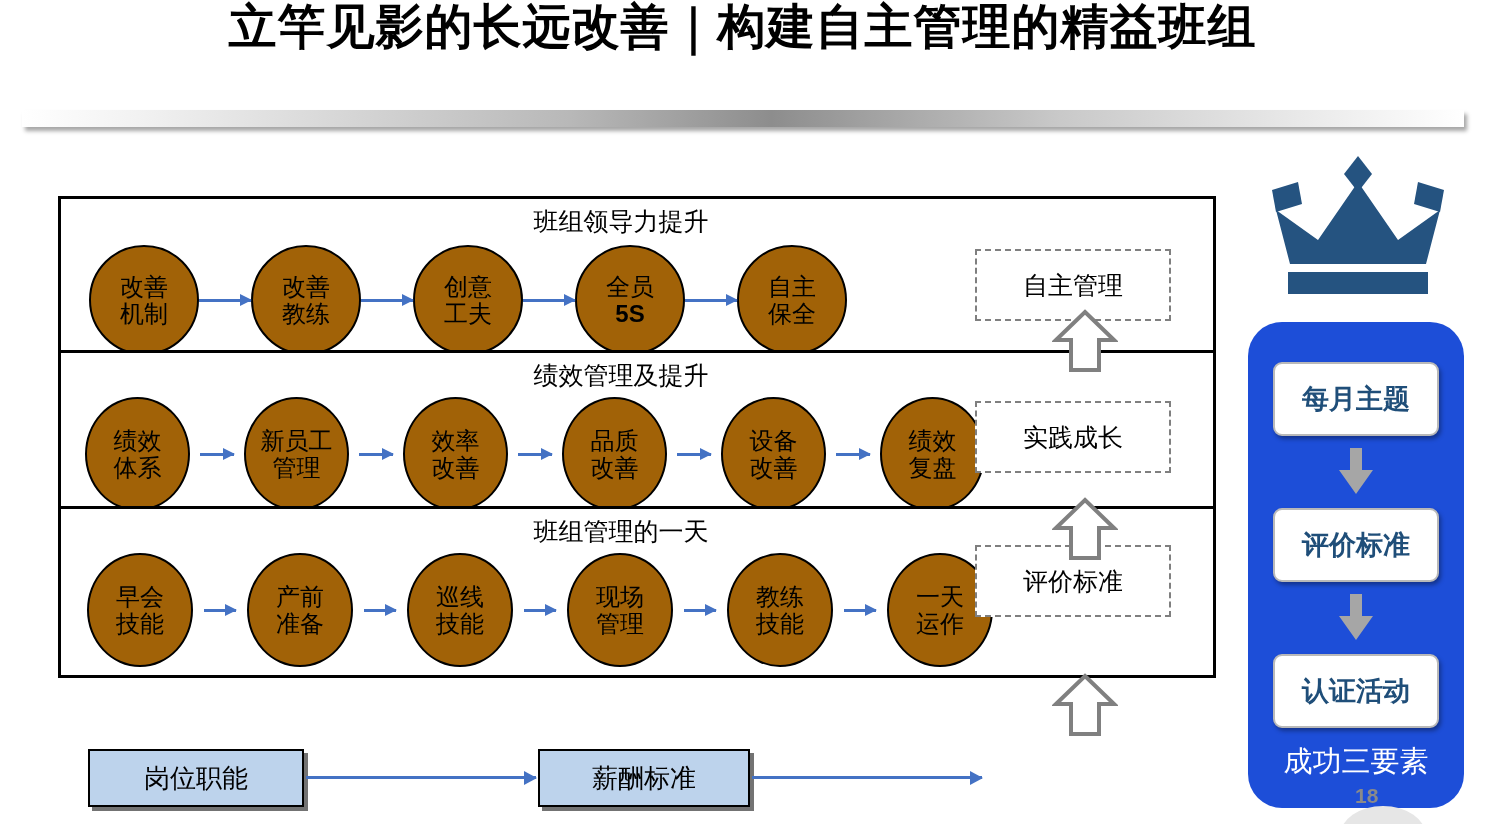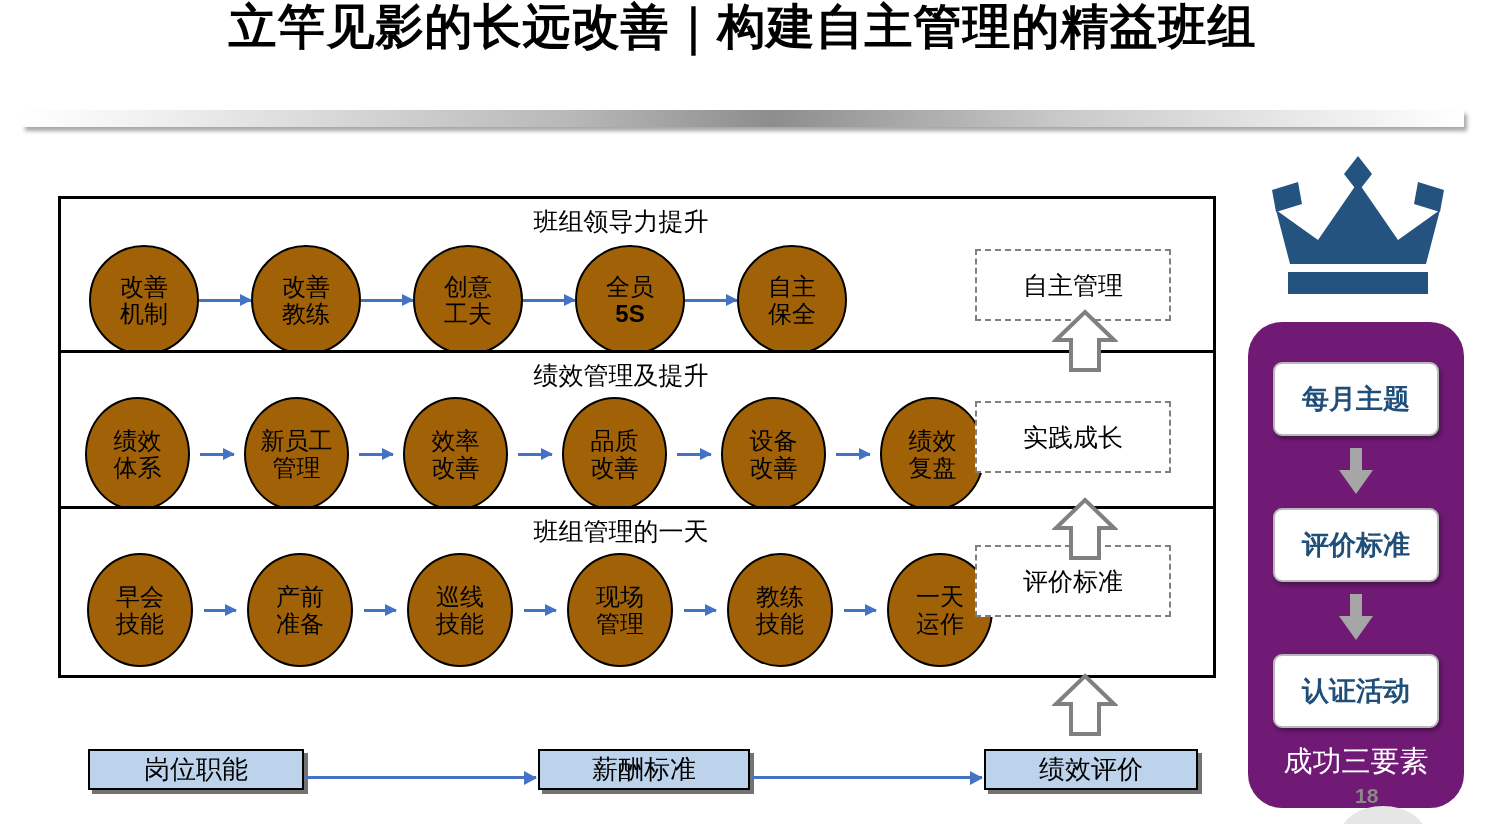--- a/index.html
+++ b/index.html
@@ -97,21 +97,21 @@
     position: absolute; left: 1052px; width: 66px; height: 66px;
     z-index: 5;
   }
   .uparrow.a1 { top: 308px; }
   .uparrow.a2 { top: 496px; }
   .uparrow.a3 { top: 672px; }
   .uparrow svg { display: block; }
 
   
   .bbox {
-    position: absolute; top: 749px; height: 41px;
+    position: absolute; top: 749px; height: 58px;
     background: #BDD3EC; border: 2.5px solid #000;
     display: flex; align-items: center; justify-content: center;
     font-size: 26px; color: #000;
     box-shadow: 4px 4px 0 rgba(0,0,0,0.55);
   }
   .bbox.b1 { left: 88px;  width: 216px; }
   .bbox.b2 { left: 538px; width: 212px; }
   .bbox.b3 { left: 984px; width: 214px; }
 
   .bconn {
@@ -124,21 +124,21 @@
     border-bottom: 7px solid transparent;
   }
   .bconn.c1 { left: 306px; width: 230px; }
   .bconn.c2 { left: 752px; width: 230px; }
 
   
   .crown { position: absolute; left: 1258px; top: 152px; width: 200px; height: 150px; }
   .panel {
     position: absolute; left: 1248px; top: 322px;
     width: 216px; height: 486px;
-    background: #701a75;
+    background: #1d4ed8;
     border-radius: 34px;
   }
   .pbox {
     position: absolute; left: 25px; width: 166px; height: 74px;
     background: #fff; border: 2px solid #b9b9b9; border-radius: 9px;
     display: flex; align-items: center; justify-content: center;
     font-size: 27px; font-weight: bold; color: #1F4E79;
     box-shadow: 2px 3px 4px rgba(0,0,0,0.35);
   }
   .pbox.p1 { top: 40px; }
@@ -289,21 +289,20 @@
   <div class="uparrow a3">
     <svg width="66" height="66" viewBox="0 0 66 66">
       <polygon points="33,4 62,32 47,32 47,62 19,62 19,32 4,32" fill="#ffffff" stroke="#808080" stroke-width="4"></polygon>
     </svg>
   </div>
 
   <div class="bbox b1">岗位职能</div>
   <div class="bconn c1"></div>
   <div class="bbox b2">薪酬标准</div>
   <div class="bconn c2"></div>
-  <div class="bbox b3">绩效评价</div>
 
   <div class="crown">
     <svg width="200" height="150" viewBox="0 0 200 150">
       <polygon points="100,4 114,22 100,40 86,22" fill="#255380"></polygon>
       <polygon points="100,30 140,88 182,58 168,112 32,112 18,58 60,88" fill="#255380"></polygon>
       <polygon points="14,38 40,30 44,52 18,60" fill="#255380"></polygon>
       <polygon points="186,38 160,30 156,52 182,60" fill="#255380"></polygon>
       <rect x="30" y="120" width="140" height="22" fill="#255380"></rect>
     </svg>
   </div>

